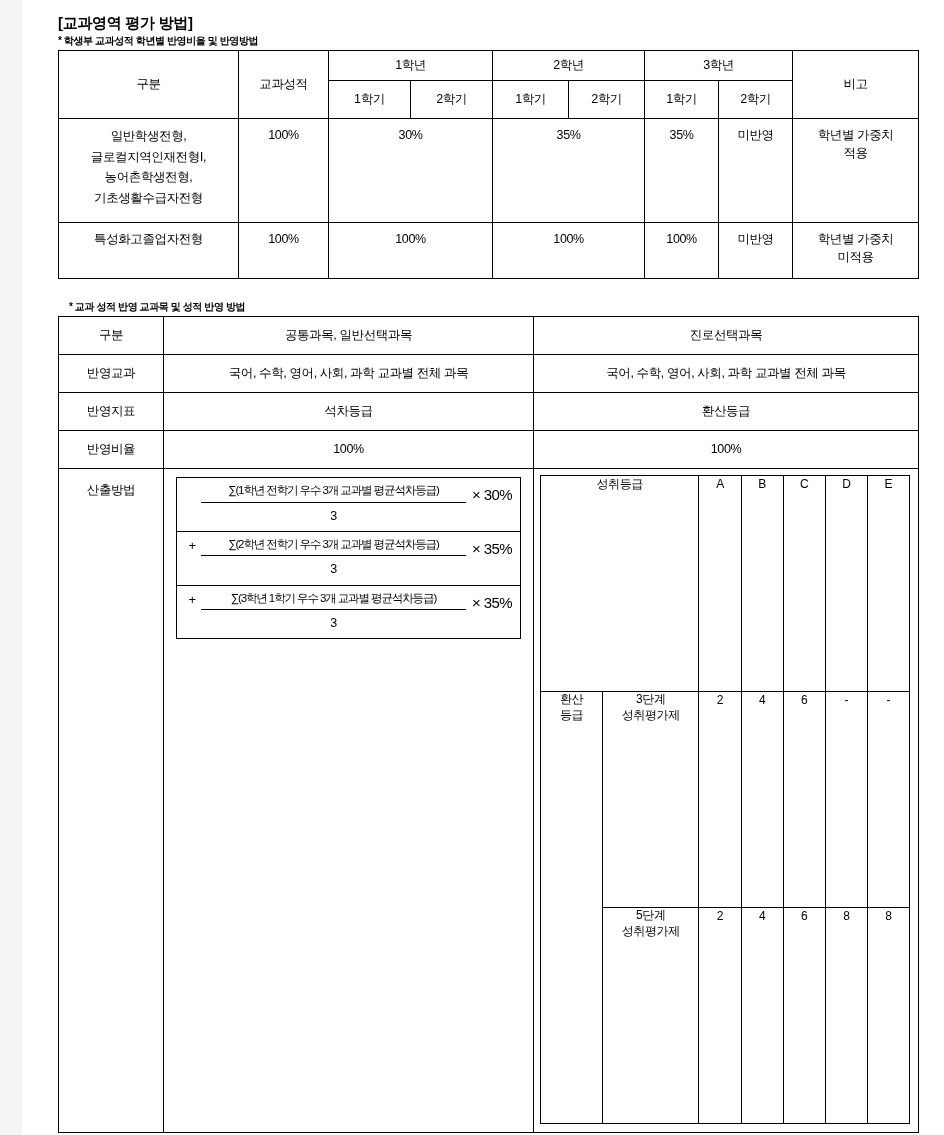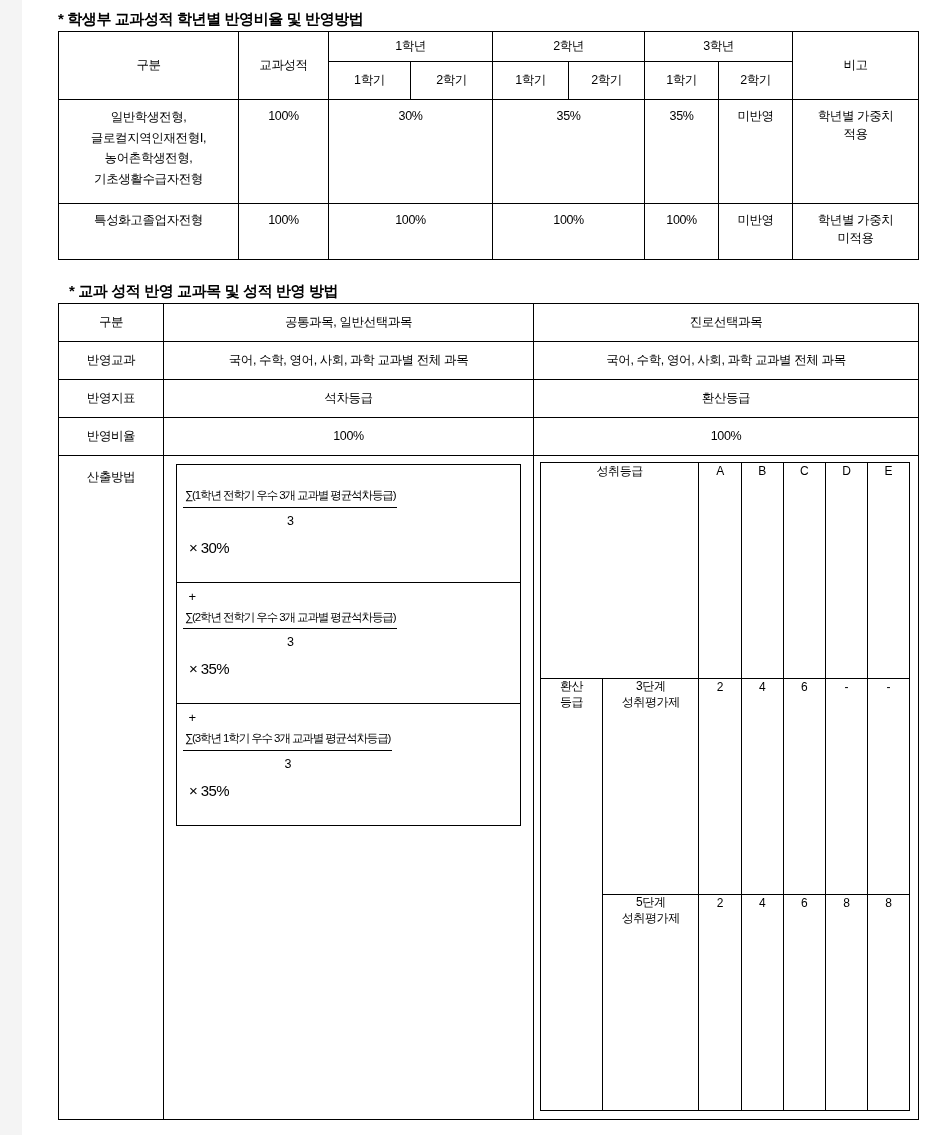--- a/index.html
+++ b/index.html
@@ -31,21 +31,21 @@
   }
 
   h1.doc-title {
     font-size: 15px;
     font-weight: bold;
     margin: 4px 0 3px 0;
     letter-spacing: -0.3px;
     line-height: 1.2;
   }
   h2.sec-title {
-    font-size: 15px;
+    font-size: 10px;
     font-weight: bold;
     margin: 0 0 3px 0;
     letter-spacing: -0.4px;
     line-height: 1.2;
   }
   .sec-title.spaced { margin-top: 22px; margin-left: 11px; }
 
   table {
     border-collapse: collapse;
     table-layout: fixed;
@@ -80,21 +80,20 @@
 
   .formula-wrap {
     padding: 8px 12px 10px 12px;
   }
   .fbox {
     border: 1px solid #000;
     margin-top: -1px;
     padding: 2px 8px 3px 6px;
     display: flex;
     align-items: flex-start;
-    flex-direction: column;
   }
   .fbox:first-child { margin-top: 0; }
   .fplus {
     width: 18px;
     flex: 0 0 18px;
     font-size: 13px;
     text-align: center;
     padding-top: 3px;
   }
   .ffrac {
@@ -139,20 +138,21 @@
   }
   table.inner td.two-line { line-height: 1.3; }
 </style>
 </head>
 <body>
 
 <div class="page-tint"></div>
 
 <div class="page">
 
+  <h1 class="doc-title">[교과영역 평가 방법]</h1>
 
   <h2 class="sec-title">* 학생부 교과성적 학년별 반영비율 및 반영방법</h2>
 
   <table id="t1">
     <colgroup>
       <col style="width:180px">
         <col style="width:90px">
       <col style="width:82px">
         <col style="width:82px">
       <col style="width:76px">

